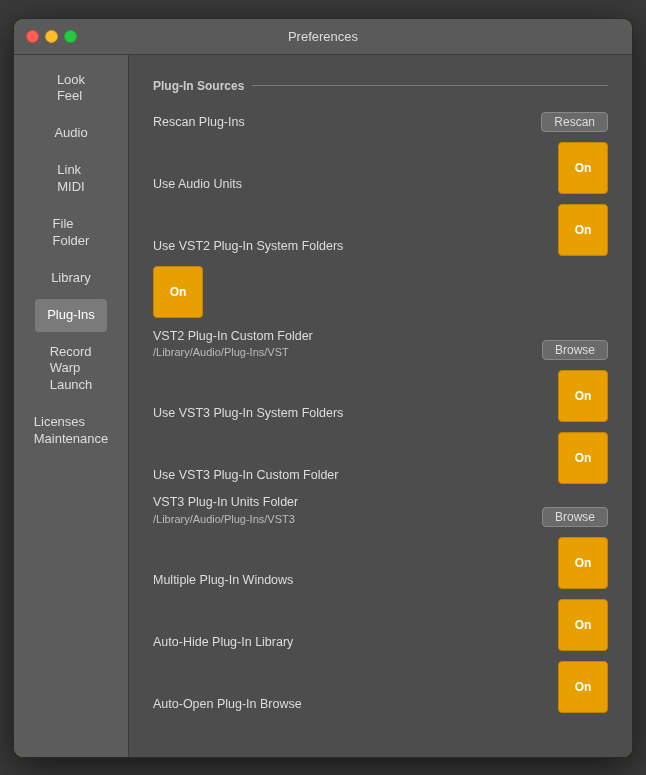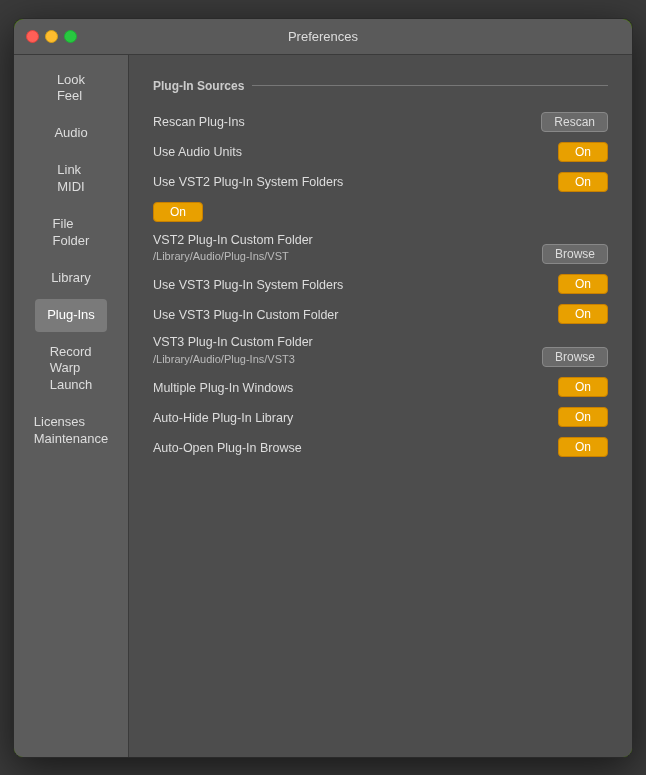--- a/index.html
+++ b/index.html
@@ -122,22 +122,22 @@
       display: block;
       font-size: 11px;
       color: #bbb;
     }
     .toggle-btn {
       background: #e8a000;
       border: 1px solid #c88000;
       border-radius: 4px;
       color: #fff;
       font-size: 12px;
-      font-weight: 400;
-      padding: 2px 14px;
+      font-weight: 700;
+      padding: 18px 14px;
       cursor: pointer;
       min-width: 50px;
       text-align: center;
     }
     .action-btn {
       background: #6a6a6a;
       border: 1px solid #888;
       border-radius: 4px;
       color: #ddd;
       font-size: 12px;
@@ -211,21 +211,21 @@
         <button class="toggle-btn">On</button>
       </div>
 
       <div class="pref-row">
         <span class="pref-label">Use VST3 Plug-In Custom Folder</span>
         <button class="toggle-btn">On</button>
       </div>
 
       <div class="pref-row">
         <span class="pref-label">
-          <span>VST3 Plug-In Custom Folder</span><br>
+          <span>VST3 Plug-In Units Folder</span><br>
           <small>/Library/Audio/Plug-Ins/VST3</small>
         </span>
         <button class="action-btn">Browse</button>
       </div>
 
 
       <div class="pref-row">
         <span class="pref-label">Multiple Plug-In Windows</span>
         <button class="toggle-btn">On</button>
       </div>

